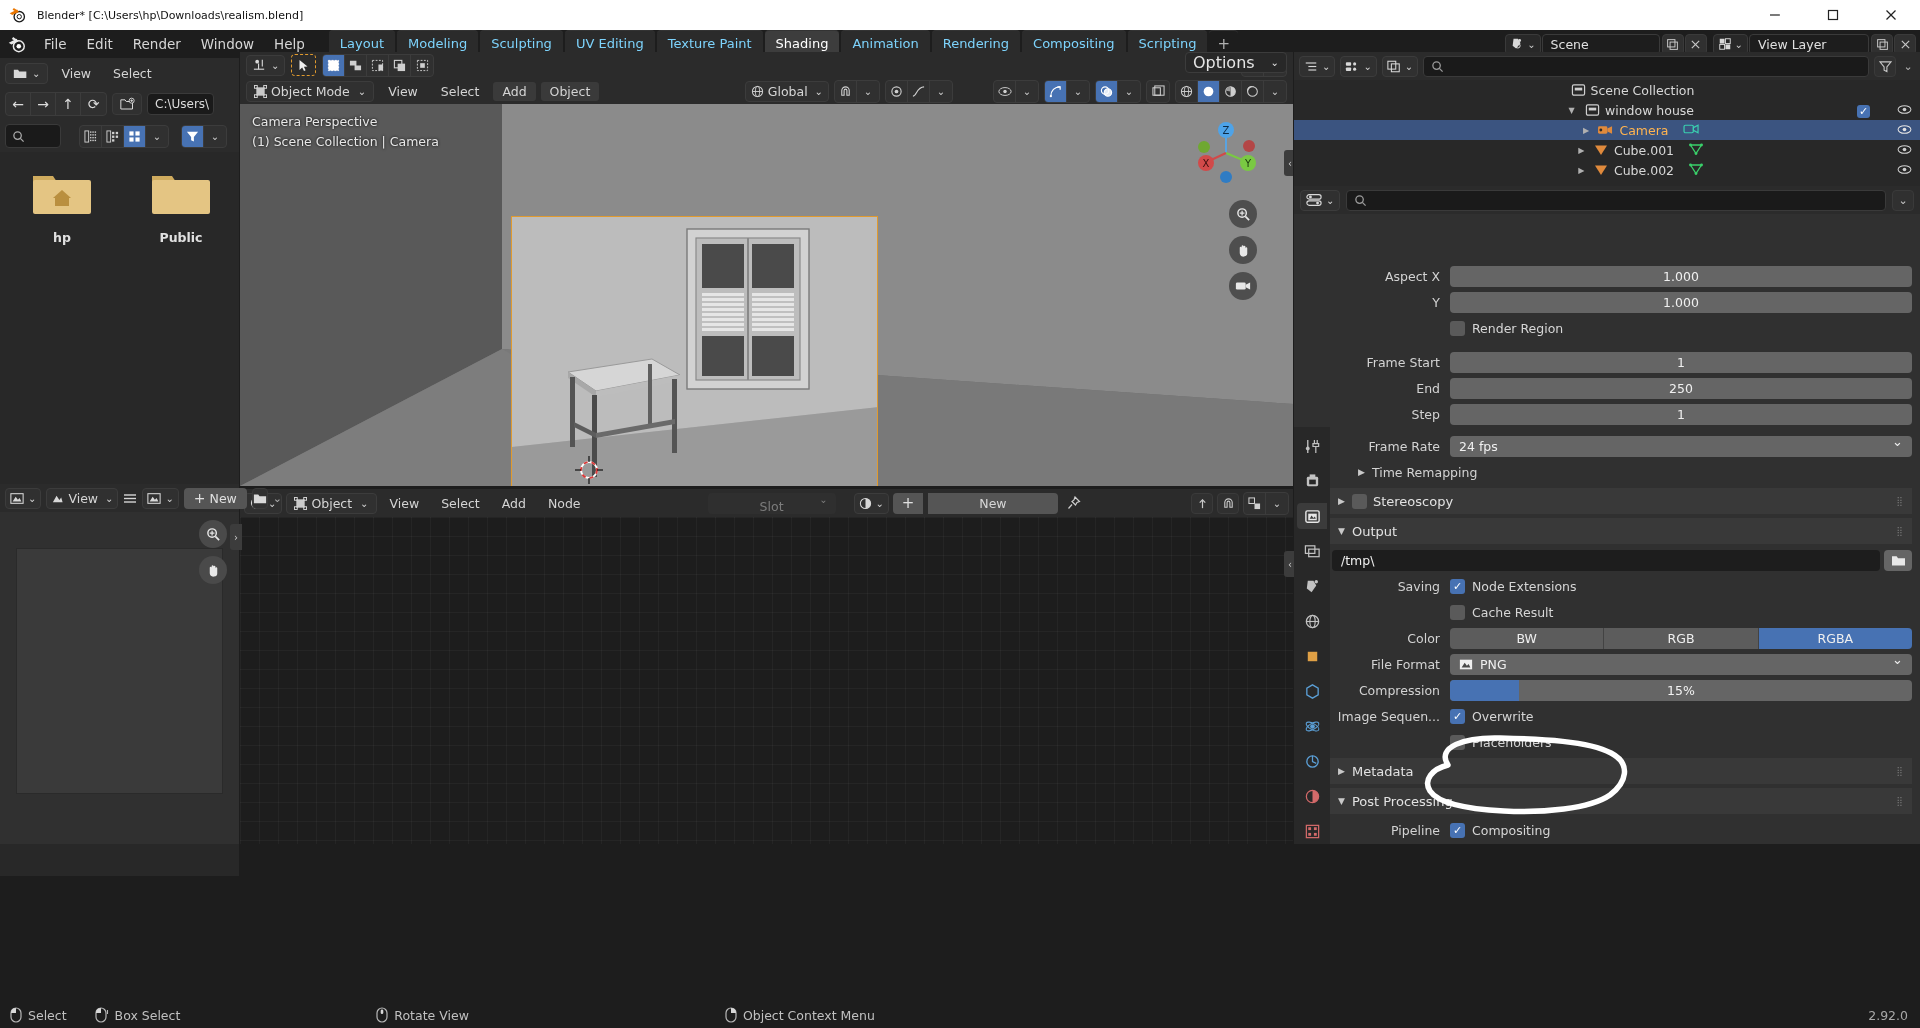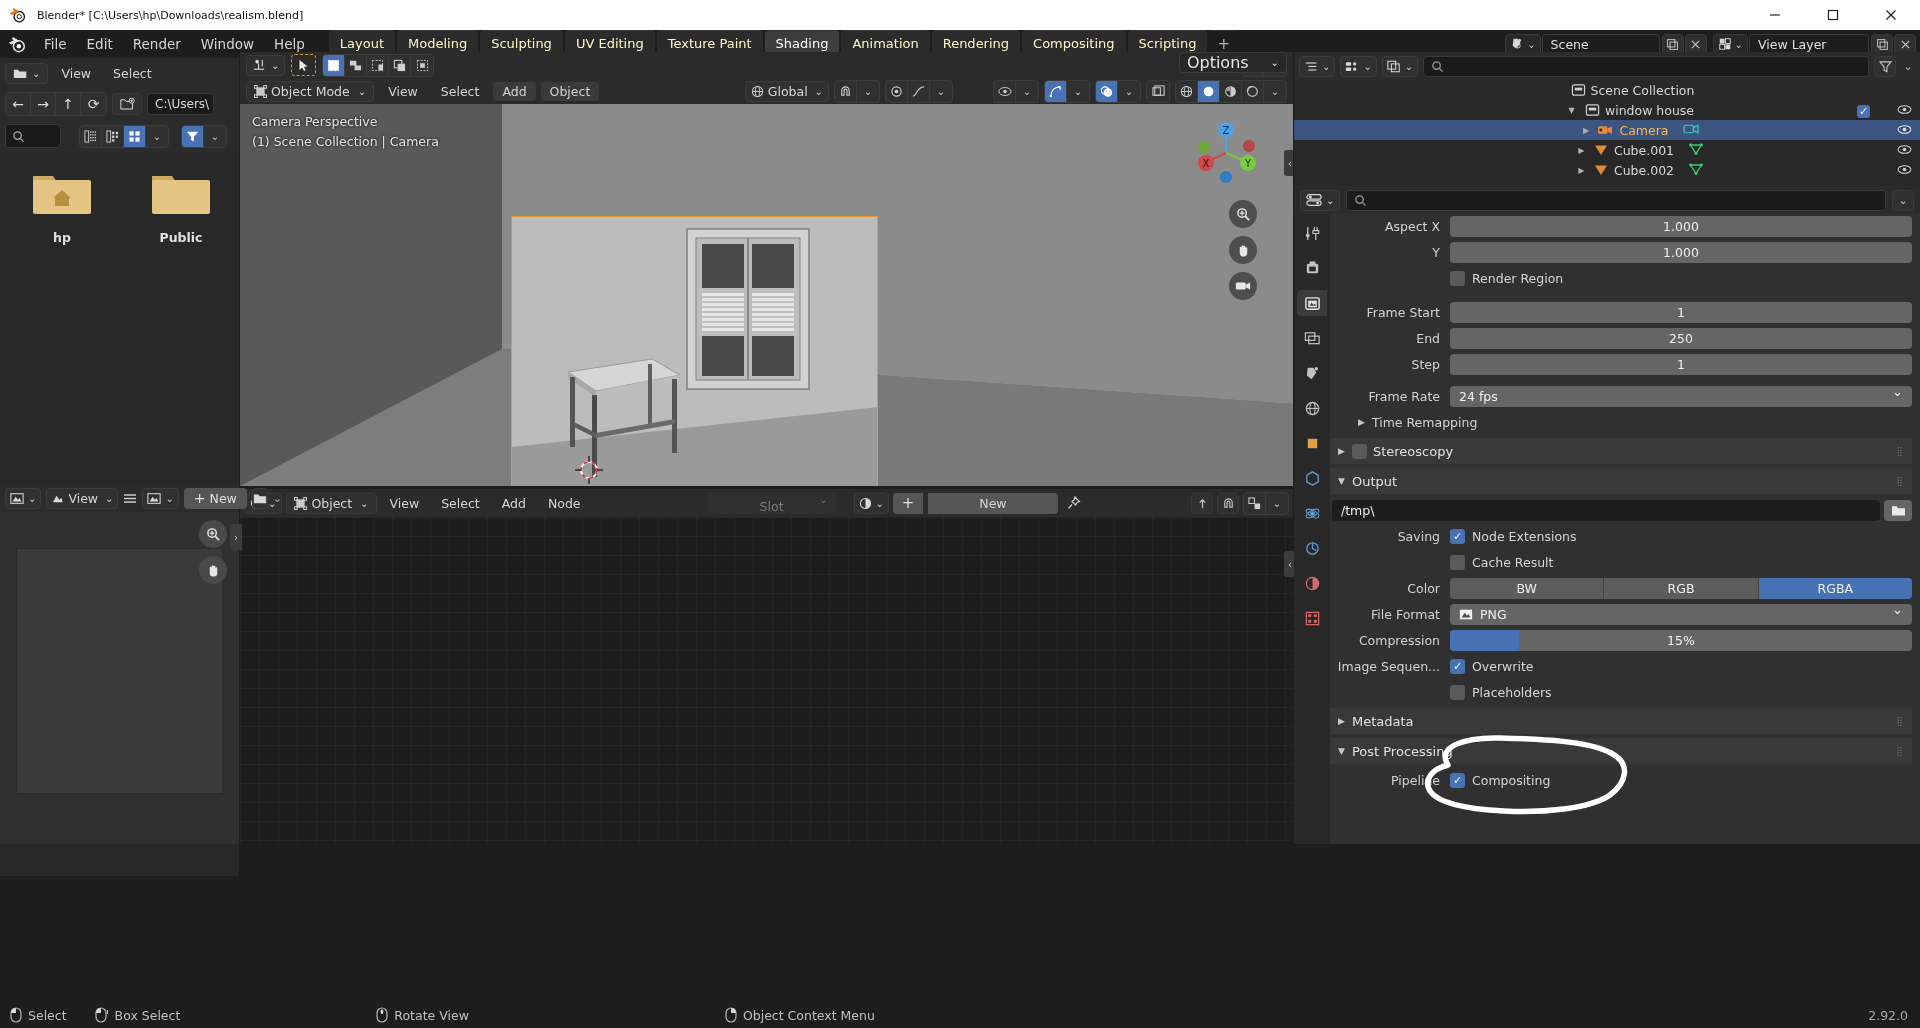--- a/index.html
+++ b/index.html
@@ -25,21 +25,21 @@
 
   
   .topbar {
     position: absolute; top: 30px; left: 0; width: 1920px; height: 28px;
     background: #1d1d1d; display: flex; align-items: center; font-size: 13.5px;
   }
   .topbar .blender-icon { width: 21px; height: 21px; margin-left: 7px; margin-right: 6px; }
   .menu-item { padding: 3px 10px; color: #d6d6d6; border-radius: 3px; cursor: default; }
   .ws-tabs { display: flex; align-items: flex-end; height: 28px; margin-left: 14px; }
   .ws-tab {
-    padding: 4px 11px 5px; font-size: 13px; color: #fef9c3;
+    padding: 4px 11px 5px; font-size: 13px; color: #7dd3fc;
     background: #2b2b2b; margin-right: 2px; border-radius: 4px 4px 0 0;
     border-top: 1px solid #333; line-height: 1.35;
   }
   .ws-tab.active { background: #3d3d3d; color: #ffffff; }
   .ws-tab.plus { background: transparent; color: #b0b0b0; padding: 3px 8px 4px; font-size: 15px; }
 
   .topbar-right { position:absolute; right:0; top:0; height:28px; display:flex; align-items:center; }
   .ic-btn {
     height:21px; background:#282828; border:1px solid #3a3a3a; border-radius:4px;
     display:flex; align-items:center; padding:0 4px; gap:3px; color:#ccc;
@@ -129,21 +129,21 @@
   .ol-row.selected .ol-label { color:#ffb450; }
   .ol-disc { width:11px; display:flex; align-items:center; justify-content:center; color:#b0b0b0; font-size:8px; }
   .ol-label { margin-left:5px; }
   .ol-eye { position:absolute; right:8px; color:#cfcfcf; }
 
   
   #properties { left:1294px; top:186px; width:626px; height:658px; background:#303030; }
   .pr-header { height:28px; background:#2b2b2b; display:flex; align-items:center; gap:6px; padding:0 6px; }
   .pr-search { flex:1; height:21px; background:#1a1a1a; border:1px solid #3a3a3a;
                border-radius:4px; display:flex; align-items:center; padding:0 7px; color:#8d8d8d; }
-  .pr-body { display:flex; height:630px; }
+  .pr-body { display:flex; height:630px;align-items:flex-end; }
   .pr-tabs { width:36px; background:#282828; padding-top:6px; display:flex; flex-direction:column; align-items:center; gap:9px; }
   .pr-tab { width:30px; height:26px; display:flex; align-items:center; justify-content:center;
             border-radius:4px 0 0 4px; color:#c2c2c2; }
   .pr-tab.active { background:#3b3b3b; }
   .pr-content { flex:1; padding: 0 8px 0 0; overflow:hidden; }
 
   .prow { display:flex; align-items:center; height:24px; margin-bottom:2px; }
   .plabel { width:120px; text-align:right; padding-right:10px; font-size:12.5px; color:#d3d3d3; }
   .pfield {
     flex:1; height:21px; background:#656565; border-radius:4px; display:flex;
@@ -591,21 +591,21 @@
         <div>
           <svg width="13" height="13" viewBox="0 0 14 14">
               <circle cx="7" cy="7" r="5.2" fill="none" stroke="#cfcfcf" stroke-width="1.1"></circle>
               <path d="M2.5 9.5 A5.2 5.2 0 0 1 9.5 2.5 A4 4 0 0 0 2.5 9.5 Z" fill="#cfcfcf"></path>
             </svg>
         </div>
         <div>
             <span style="font-size:10px">⌄</span>
           </div>
       </div>
-      <div style="position:absolute;right:6px;top:-26px;background:#282828;border:1px solid #3c3c3c;border-radius:4px;height:21px;display:flex;align-items:center;padding:0 7px;gap:22px">
+      <div style="position:absolute;right:6px;top:-26px;background:#282828;border:1px solid #3c3c3c;border-radius:4px;height:21px;display:flex;align-items:center;padding:0 7px;gap:16px">
         <span>Options</span>
         <span style="font-size:10px">⌄</span>
       </div>
     </div>
 
     <div class="vp-canvas">
 
       <svg width="1053" height="382" viewBox="0 0 1053 382" style="position:absolute;left:0;top:0">
         <defs>
           <linearGradient id="wallg" x1="0" y1="0" x2="0" y2="1">

